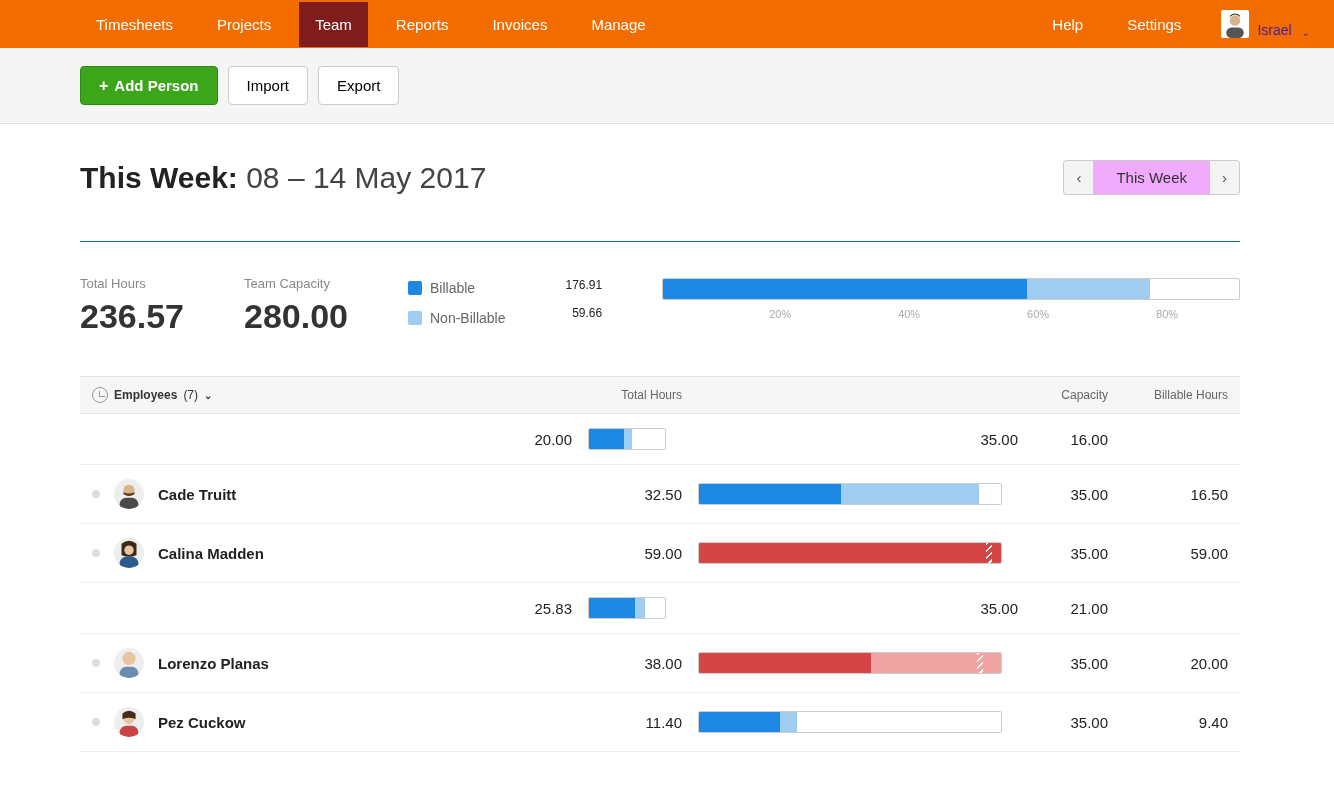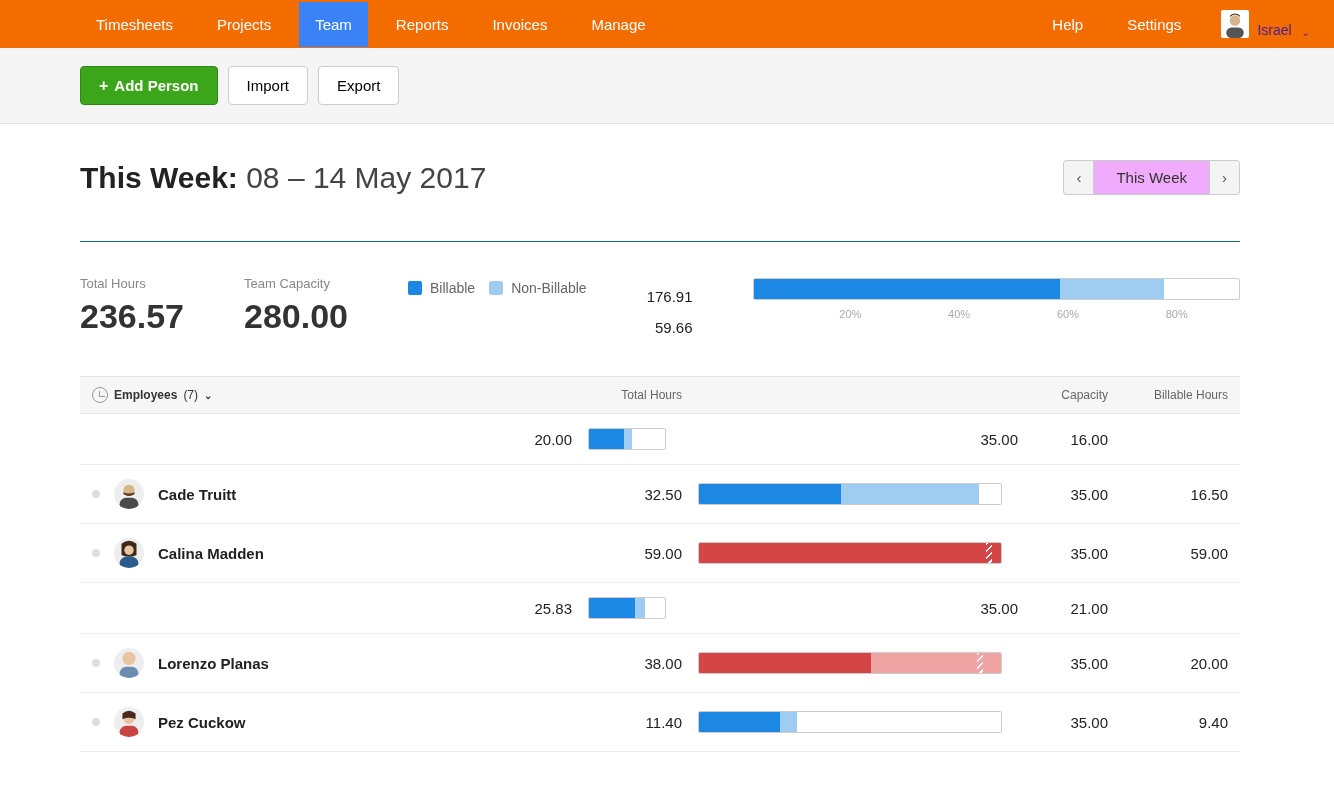--- a/index.html
+++ b/index.html
@@ -1,21 +1,21 @@
 <!DOCTYPE html>
 <html><head>
   <meta charset="utf-8">
   <style>
     * { box-sizing: border-box; margin: 0; padding: 0; }
     body { font-family: -apple-system, BlinkMacSystemFont, "Segoe UI", Helvetica, Arial, sans-serif; color: #333; background: #fff; font-size: 14px; }
     
     
     .topnav { background: #f36c00; height: 48px; display: flex; align-items: center; padding: 0 24px 0 80px; gap: 12px; }
     .topnav-item { color: #fff; text-decoration: none; padding: 14px 16px; font-size: 15px; cursor: pointer; }
-    .topnav-item.active { background: #3b82f6; }
+    .topnav-item.active { background: #7f1d1d; }
     .topnav-spacer { flex: 1; }
     .topnav-user { display: flex; align-items: flex-end; gap: 8px; color: #4c1d95; cursor: pointer; padding-left: 12px;}
     .topnav-user .avatar { width: 28px; height: 28px; background: #fff; border-radius: 2px; display:flex; align-items:center; justify-content:center; overflow:hidden;}
     .topnav-user .avatar svg { width: 28px; height: 28px;}
     .chev { font-size: 10px; margin-left: 2px;}
 
     
     .toolbar { background: #f5f5f5; border-bottom: 1px solid #e0e0e0; padding: 18px 80px; display: flex; gap: 10px; }
     .btn { border: 1px solid #ccc; background: #fff; border-radius: 4px; padding: 10px 18px; font-size: 15px; cursor: pointer; font-family: inherit; }
     .btn-primary { background: #3ba61a; border-color: #2f8a13; color: #fff; font-weight: 600; display:inline-flex; align-items:center; gap:6px;}
@@ -29,24 +29,24 @@
     .date-nav { display: flex; }
     .date-nav button { border: 1px solid #ccc; background: #f4f4f4; padding: 8px 12px; font-size: 15px; cursor: pointer; font-family: inherit; color:#555;}
     .date-nav button:first-child { border-radius: 4px 0 0 4px; border-right:none;}
     .date-nav button:last-child { border-radius: 0 4px 4px 0; border-left:none;}
     .date-nav .middle { background: #f0abfc; padding: 8px 22px; font-weight: 500; color:#333;}
 
     
     .summary { display: flex; align-items: flex-start; gap: 60px; padding: 34px 0 40px 0;}
     .stat-label { font-size: 13px; color: #888; margin-bottom: 6px;}
     .stat-value { font-size: 34px; font-weight: 600; color: #333;}
-    .legend { display: flex; gap: 14px; font-size: 14px; color: #666; margin-top:4px;}
+    .legend { display: flex; flex-direction: column; gap: 14px; font-size: 14px; color: #666; margin-top:4px;}
     .legend-row { display: flex; align-items: center; gap: 8px;}
     .sw { width: 14px; height: 14px; border-radius: 2px; display:inline-block;}
-    .legend-values { display: flex; flex-direction: column; gap: 14px; text-align: right; font-size: 15px; color: #222; margin-top:12px;}
+    .legend-values { display: flex; flex-direction: column; gap: 14px; text-align: right; font-size: 12px; color: #222; margin-top:2px;}
     .summary-bar-wrap { flex: 1; margin-top:2px;}
     .summary-bar { position: relative; height: 22px; border: 1px solid #ccc; border-radius: 2px; overflow: hidden; background:#fff;}
     .summary-bar .seg { position: absolute; top:0; bottom:0;}
     .summary-ticks { position: relative; display:flex; justify-content:space-between; padding: 8px 0 0 0; font-size: 11px; color: #aaa;}
     .summary-ticks span { width: 25%; text-align: right;}
     .summary-ticks span:last-child { width: 12%;}
 
     
     .table-head { display: grid; grid-template-columns: 480px 110px 1fr 90px 120px; align-items: center; background: #f6f6f6; border: 1px solid #e5e5e5; border-left:none; border-right:none; padding: 10px 12px; font-size: 12px; color: #666;}
     .table-head .lead { display: flex; align-items: center; gap: 6px; font-weight: 700; color: #333; font-size: 12px;}

